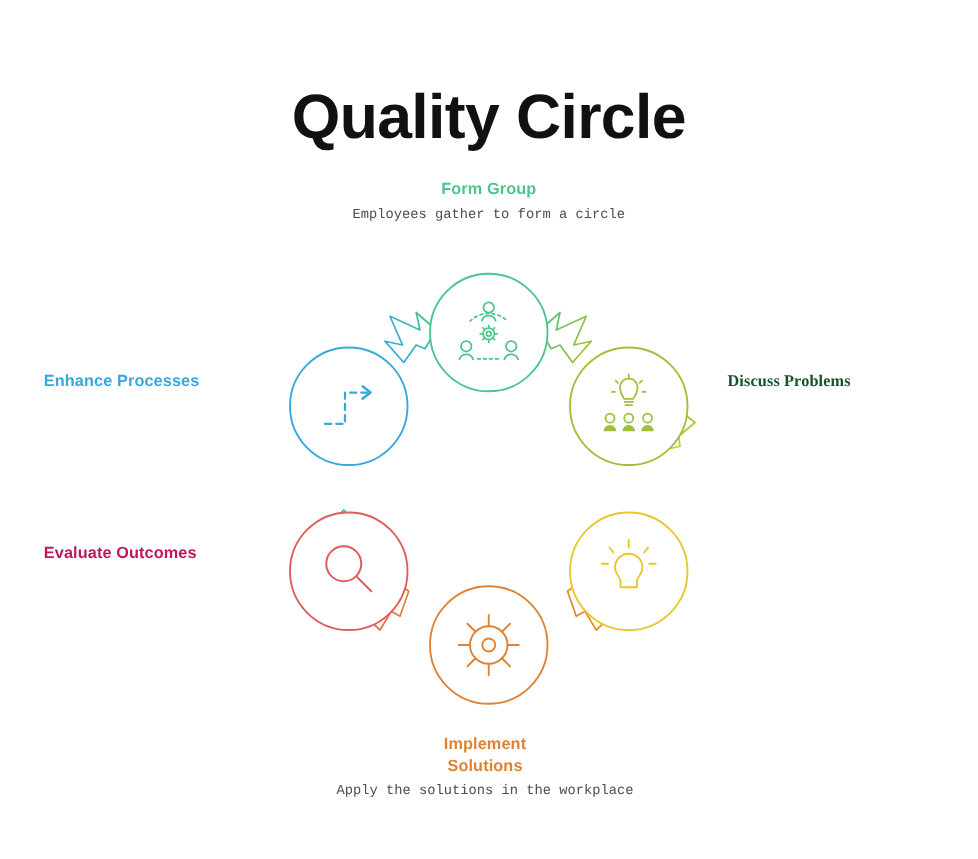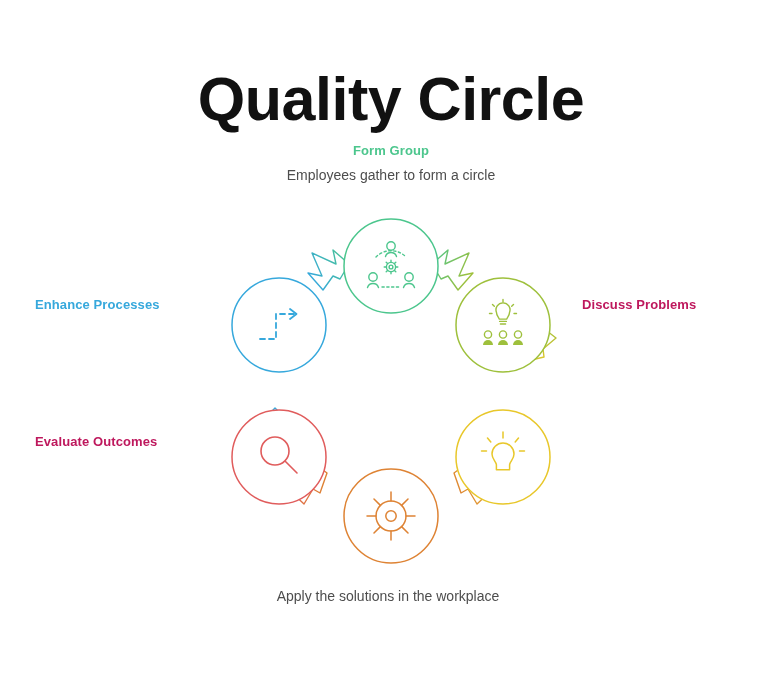--- a/index.html
+++ b/index.html
@@ -16,43 +16,44 @@
     font-family: "Liberation Sans", sans-serif;
     -webkit-font-smoothing: antialiased;
   }
 
   #page-title {
     position: absolute;
     top: 66px;
     left: 0;
     width: 782px;
     text-align: center;
-    font-size: 61px;
+    font-size: 50px;
     font-weight: bold;
     letter-spacing: -0.5px;
     color: #111111;
     line-height: 1.1;
   }
 
   
   .label-block {
     position: absolute;
   }
   .label-heading {
     font-size: 13px;
     font-weight: bold;
     line-height: 1.35;
     margin: 0 0 5px 0;
     letter-spacing: 0.1px;
   }
   .label-desc {
-    font-size: 14px;
+    font-size: 11px;
     color: #4d4d4d;
     line-height: 1.45;
     margin: 0;
+    font-family: Liberation Mono, monospace;
   }
 
   .align-center { text-align: center; }
   .align-left   { text-align: left; }
   .align-right  { text-align: left; }
 
   
   #label-form-group       { left: 271px; top: 142px;  width: 240px; }
   #label-discuss-problems { left: 582px; top: 296px;  width: 195px; }
   #label-develop-solutions{ left: 582px; top: 433px;  width: 195px; }
@@ -221,27 +222,28 @@
     </g>
   </svg>
 </div>
 
 <div class="label-block align-center" id="label-form-group">
   <div class="label-heading" style="color: rgb(76, 198, 141);">Form Group</div>
   <div class="label-desc">Employees gather to form a circle</div>
 </div>
 
 <div class="label-block align-left" id="label-discuss-problems">
-  <div class="label-heading" style="color: #be185d;">Discuss Problems</div>
+  <div class="label-heading" style="color: #14532d; font-family: Liberation Serif, serif;">Discuss Problems</div>
 </div>
 
 <div class="label-block align-left" id="label-develop-solutions">
 </div>
 
 <div class="label-block align-center" id="label-implement-solutions">
+  <div class="label-heading" style="max-width: 120px; margin-left: auto; margin-right: auto; color: rgb(222, 131, 52);">Implement Solutions</div>
   <div class="label-desc">Apply the solutions in the workplace</div>
 </div>
 
 <div class="label-block align-right" id="label-evaluate-outcomes">
   <div class="label-heading" style="color: #be185d;">Evaluate Outcomes</div>
 </div>
 
 <div class="label-block align-right" id="label-enhance-processes">
   <div class="label-heading" style="color: rgb(54, 168, 220);">Enhance Processes</div>
 </div>

